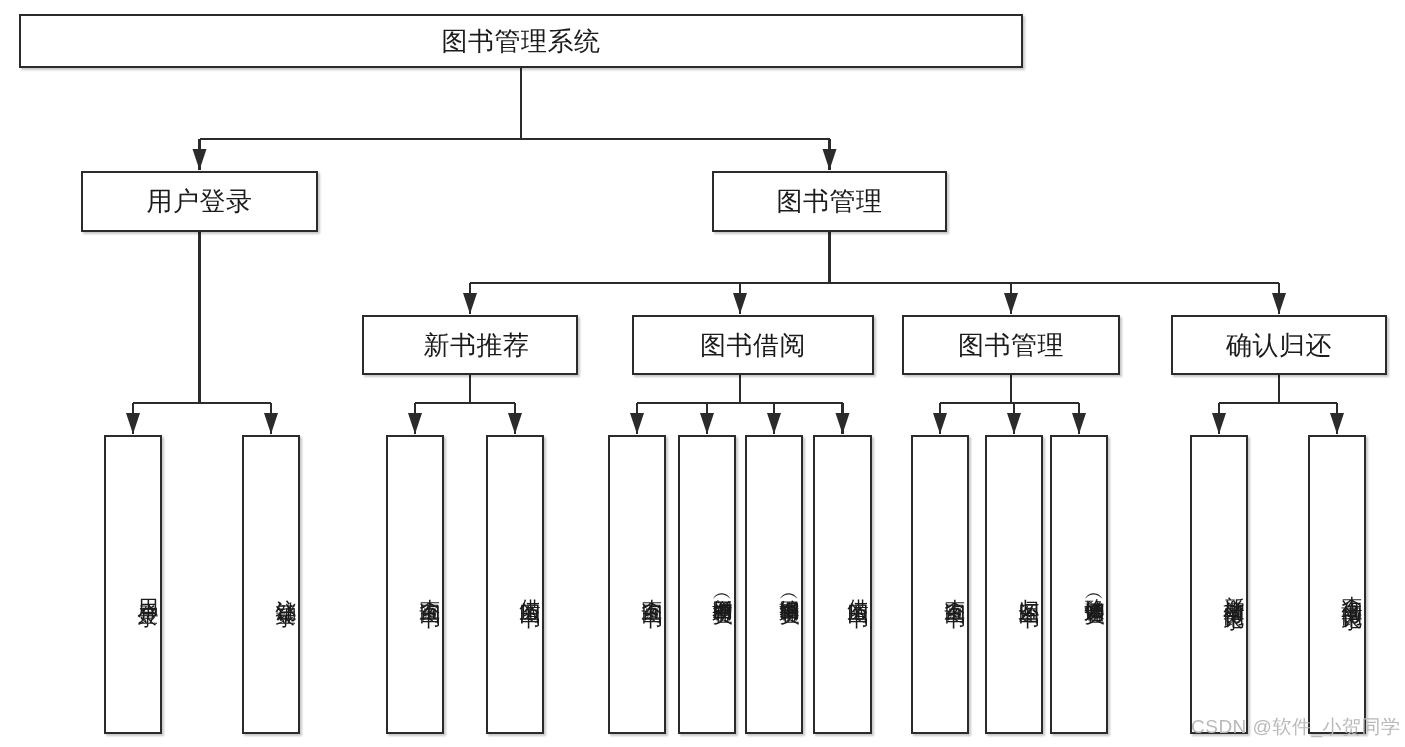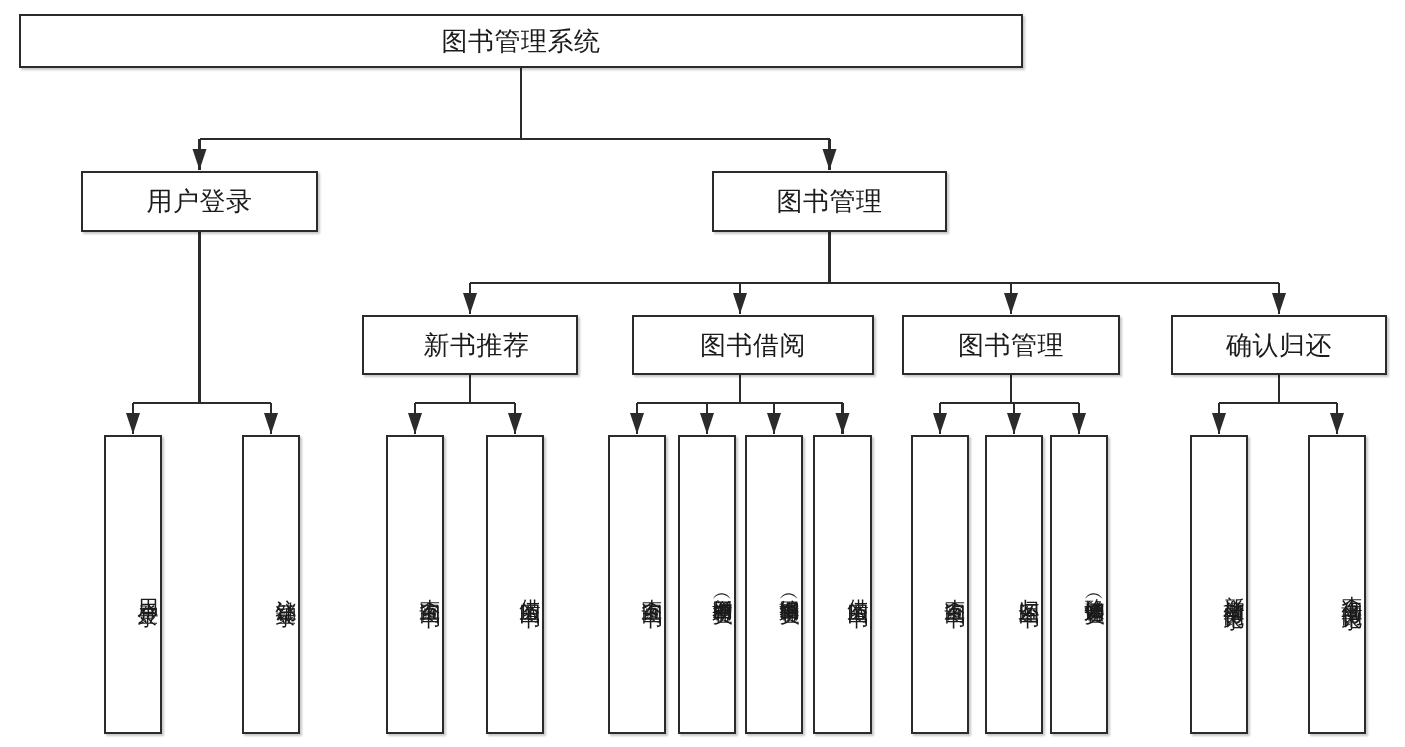--- a/index.html
+++ b/index.html
@@ -177,13 +177,14 @@
       <div class="node-box node-v tall" style="left: 1050px; top: 435px; width: 58px; height: 299px;">
         <span>确认归还（管理员）</span>
       </div>
       <div class="node-box node-v" style="left: 1190px; top: 435px; width: 58px; height: 299px;">
         <span>新增借阅记录</span>
       </div>
       <div class="node-box node-v" style="left: 1308px; top: 435px; width: 58px; height: 299px;">
         <span>查询借阅记录</span>
       </div>
     </div>
+  <div class="watermark" style="left:1191px; top:714px;">CSDN @软件_小贺同学</div>
 </div>
 
 </body></html>

